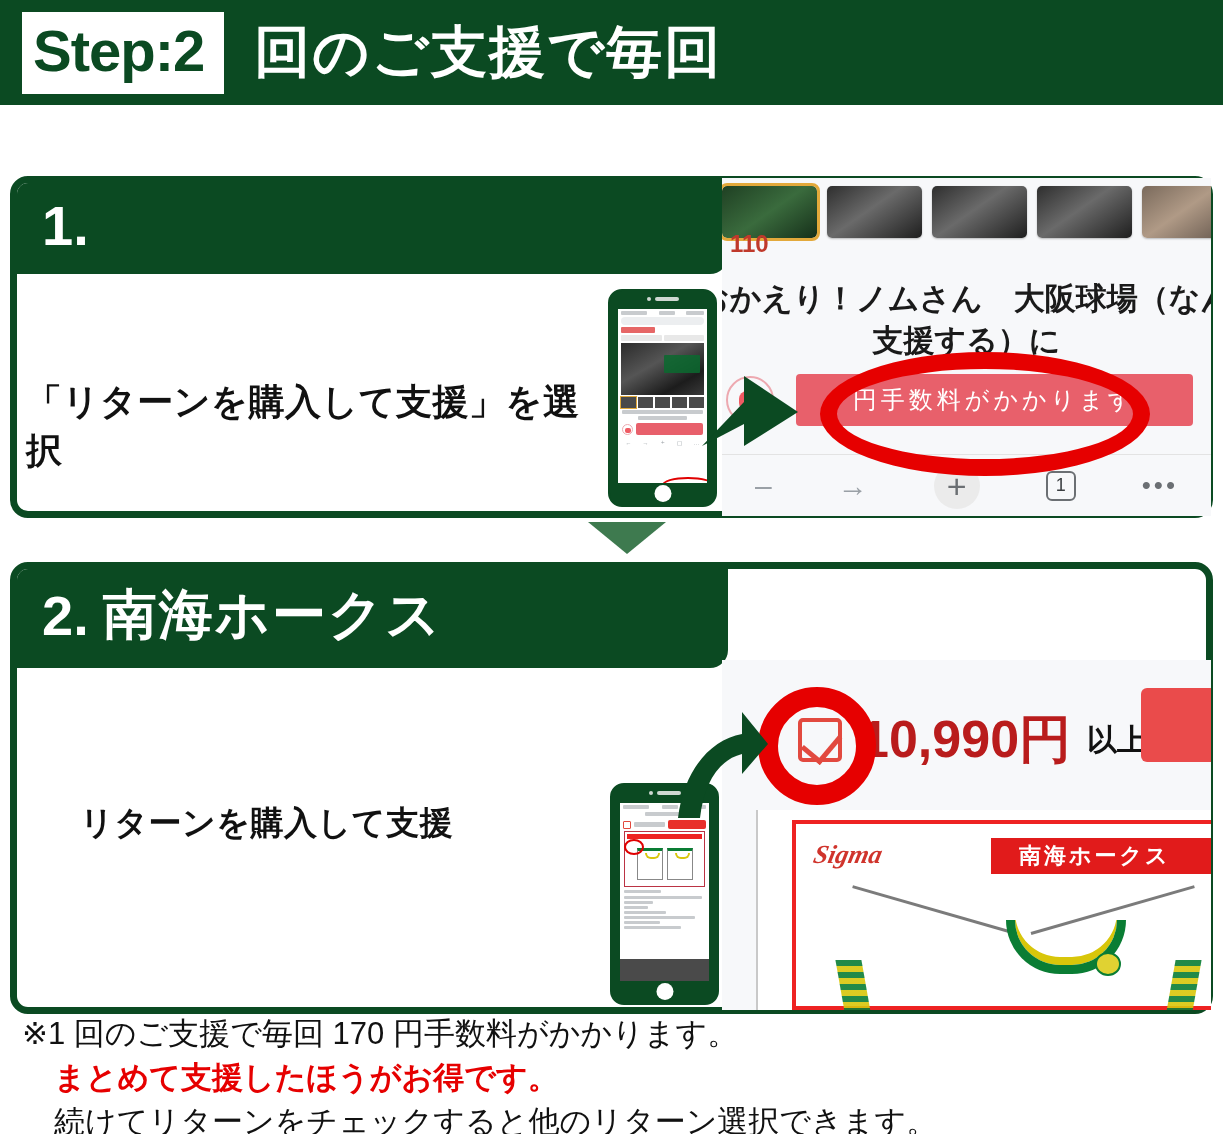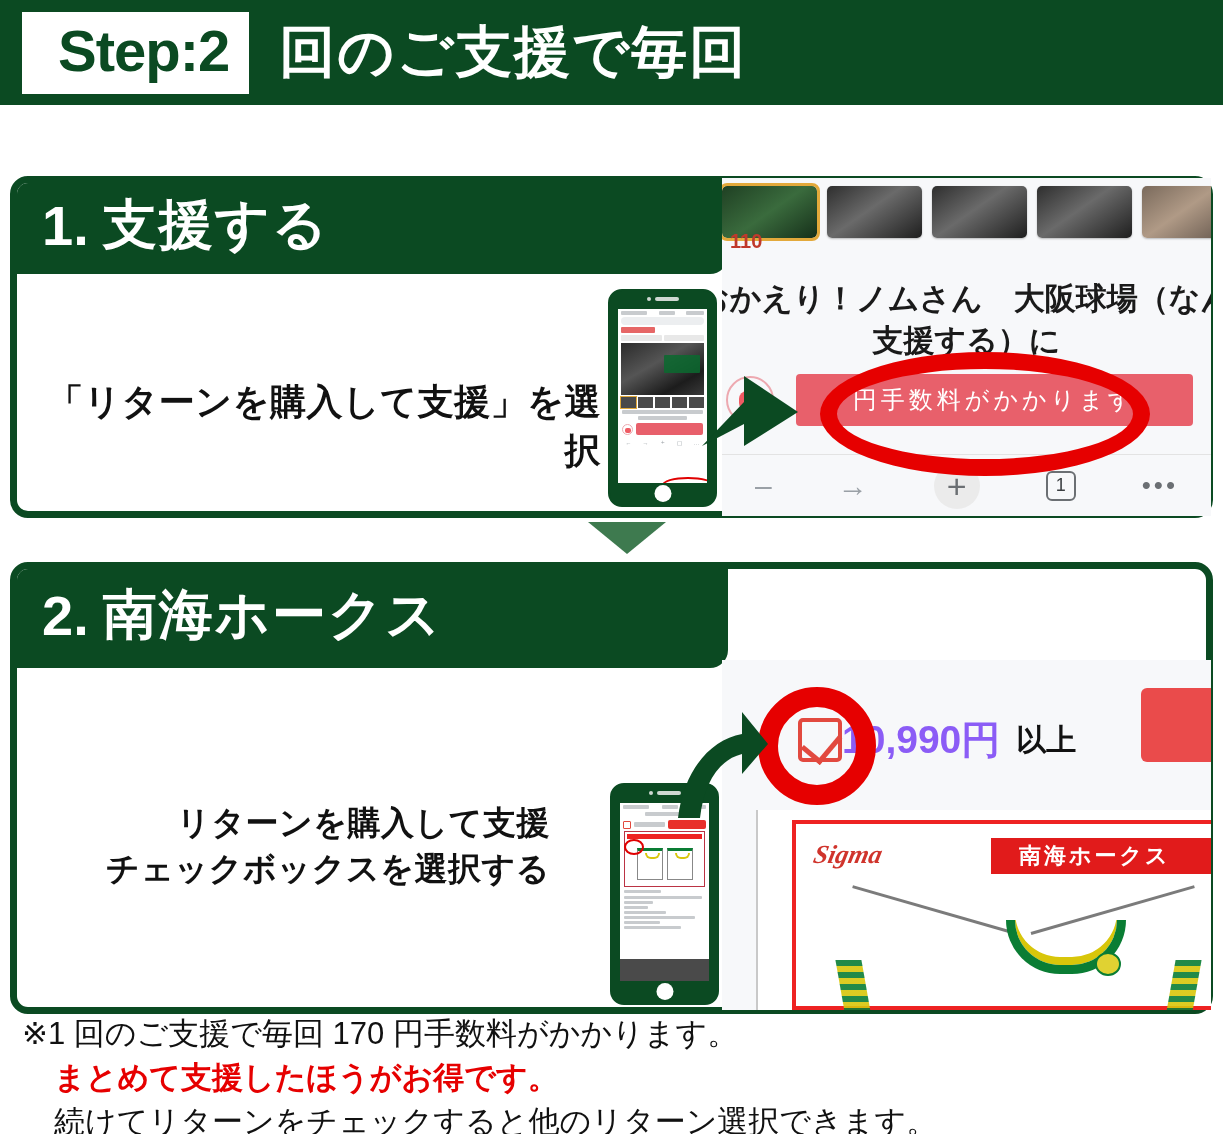--- a/index.html
+++ b/index.html
@@ -13,21 +13,21 @@
 
   
   .header-bar {
     position: absolute; left: 0; top: 0; width: 1223px; height: 105px;
     background: #0b4a22;
     display: flex; align-items: center;
   }
   .step-chip {
     margin-left: 22px; background: #ffffff; color: #0b4a22;
     font-weight: bold; font-size: 58px; line-height: 1;
-    padding: 10px 20px 14px 36px; letter-spacing: -1px;
+    padding: 10px 20px 14px 11px; letter-spacing: -1px;
     font-family: "Liberation Sans", sans-serif;
   }
   .header-title {
     color: #ffffff; font-size: 56px; font-weight: bold;
     margin-left: 30px; letter-spacing: 2px; white-space: nowrap;
   }
 
   
   .step-box {
     position: absolute; border: 7px solid #0b4a22; border-radius: 18px;
@@ -43,21 +43,21 @@
     display: flex; align-items: center;
     padding: 0 26px 6px 26px;
   }
   #step1-box .step-head { width: 712px; height: 92px; }
   #step2-box .step-head { width: 712px; height: 100px; }
   .step-num { font-size: 56px; font-weight: bold; margin-right: 14px; }
   .step-head-title { font-size: 54px; font-weight: bold; letter-spacing: 2px; }
 
   .step-body-text {
     position: absolute; color: #111111; font-weight: bold;
-    letter-spacing: 0.5px; text-align: right;
+    letter-spacing: 0.5px; text-align: left;
   }
   #step1-text { left: 26px; top: 378px; width: 575px; font-size: 36px; }
   #step2-text { left: 80px; top: 800px; width: 470px; font-size: 33px; line-height: 1.4; }
 
   
   .connector {
     position: absolute; left: 588px; top: 522px;
     width: 0; height: 0;
     border-left: 39px solid transparent;
     border-right: 39px solid transparent;
@@ -152,21 +152,21 @@
   .z-cta-row { position: absolute; left: 0px; top: 196px; width: 100%; display: flex; align-items: center; }
   .z-heart {
     width: 48px; height: 48px; border-radius: 50%; border: 2px solid #eda9b0;
     margin-left: 4px; position: relative; flex: none;
   }
   .z-heart::after {
     content: ""; position: absolute; left: 11px; top: 13px;
     width: 24px; height: 20px; background: #ef5b63; border-radius: 8px;
   }
   .z-heart-count {
-    position: absolute; left: 8px; top: 52px; font-size: 20px;
+    position: absolute; left: 8px; top: 52px; font-size: 24px;
     font-weight: bold; color: #c0392b;
   }
   .z-cta {
     flex: 1; margin-left: 22px; margin-right: 18px;
     height: 52px; background: #e8606b; border-radius: 4px;
     color: #ffffff; font-size: 24px; letter-spacing: 4px;
     display: flex; align-items: center; justify-content: center;
   }
   .z-toolbar {
     position: absolute; left: 0; bottom: 0; width: 100%; height: 62px;
@@ -197,21 +197,21 @@
   .z2-row { position: absolute; left: 34px; top: 20px; right: 0; height: 120px; display: flex; align-items: center; }
   .z2-check {
     width: 44px; height: 44px; border: 4px solid #e2493f; border-radius: 5px;
     margin-left: 42px; position: relative; flex: none;
   }
   .z2-check::after {
     content: ""; position: absolute; left: 7px; top: 4px; width: 20px; height: 30px;
     border: 5px solid #e2493f; border-top: none; border-left: none;
     transform: rotate(40deg);
   }
-  .z2-price { font-size: 39px; font-weight: bold; color: #8b5cf6; }
+  .z2-price { font-size: 52px; font-weight: bold; color: #b91c1c; margin-left: 18px; }
   .z2-suffix { font-size: 30px; font-weight: bold; color: #111; margin-left: 16px; }
   .z2-btn {
     position: absolute; right: 0px; top: 28px; width: 70px; height: 74px;
     background: #ea4b4b; border-radius: 6px 0 0 6px;
   }
   .z2-card {
     position: absolute; left: 34px; top: 150px; right: -10px; bottom: 0;
     border-left: 2px solid #c9c9c9; background: #fff;
   }
   .z2-card-inner { position: absolute; left: 34px; top: 10px; right: 0; bottom: 0; border: 4px solid #e22; border-right: none; background: #fff; }
@@ -262,21 +262,20 @@
 <div id="page">
 
   <div class="header-bar">
     <div class="step-chip">Step:2</div>
     <div class="header-title">回のご支援で毎回</div>
   </div>
 
   <div class="step-box" id="step1-box">
     <div class="step-head">
       <span class="step-num">1.</span>
-      <span class="step-head-title">支援する</span>
     </div>
   </div>
 
   <div class="step-body-text" id="step1-text">「リターンを購入して支援」を選択</div>
 
   <div class="phone" id="phone1">
     <div class="phone-notch">
       <span class="notch-dot"></span>
       <span class="notch-bar"></span>
     </div>
@@ -358,21 +357,20 @@
 
   <div class="step-box" id="step2-box">
     <div class="step-head">
       <span class="step-num">2.</span>
       <span class="step-head-title">南海ホークス</span>
     </div>
   </div>
 
   <div class="step-body-text" id="step2-text">
     <div>リターンを購入して支援</div>
-    <div>チェックボックスを選択する</div>
   </div>
 
   <div class="phone" id="phone2">
     <div class="phone-notch">
       <span class="notch-dot"></span>
       <span class="notch-bar"></span>
     </div>
     <div class="phone-screen">
       <div class="statusbar">
         <span class="blur-line" style="width:26px;height:4px;"></span>

